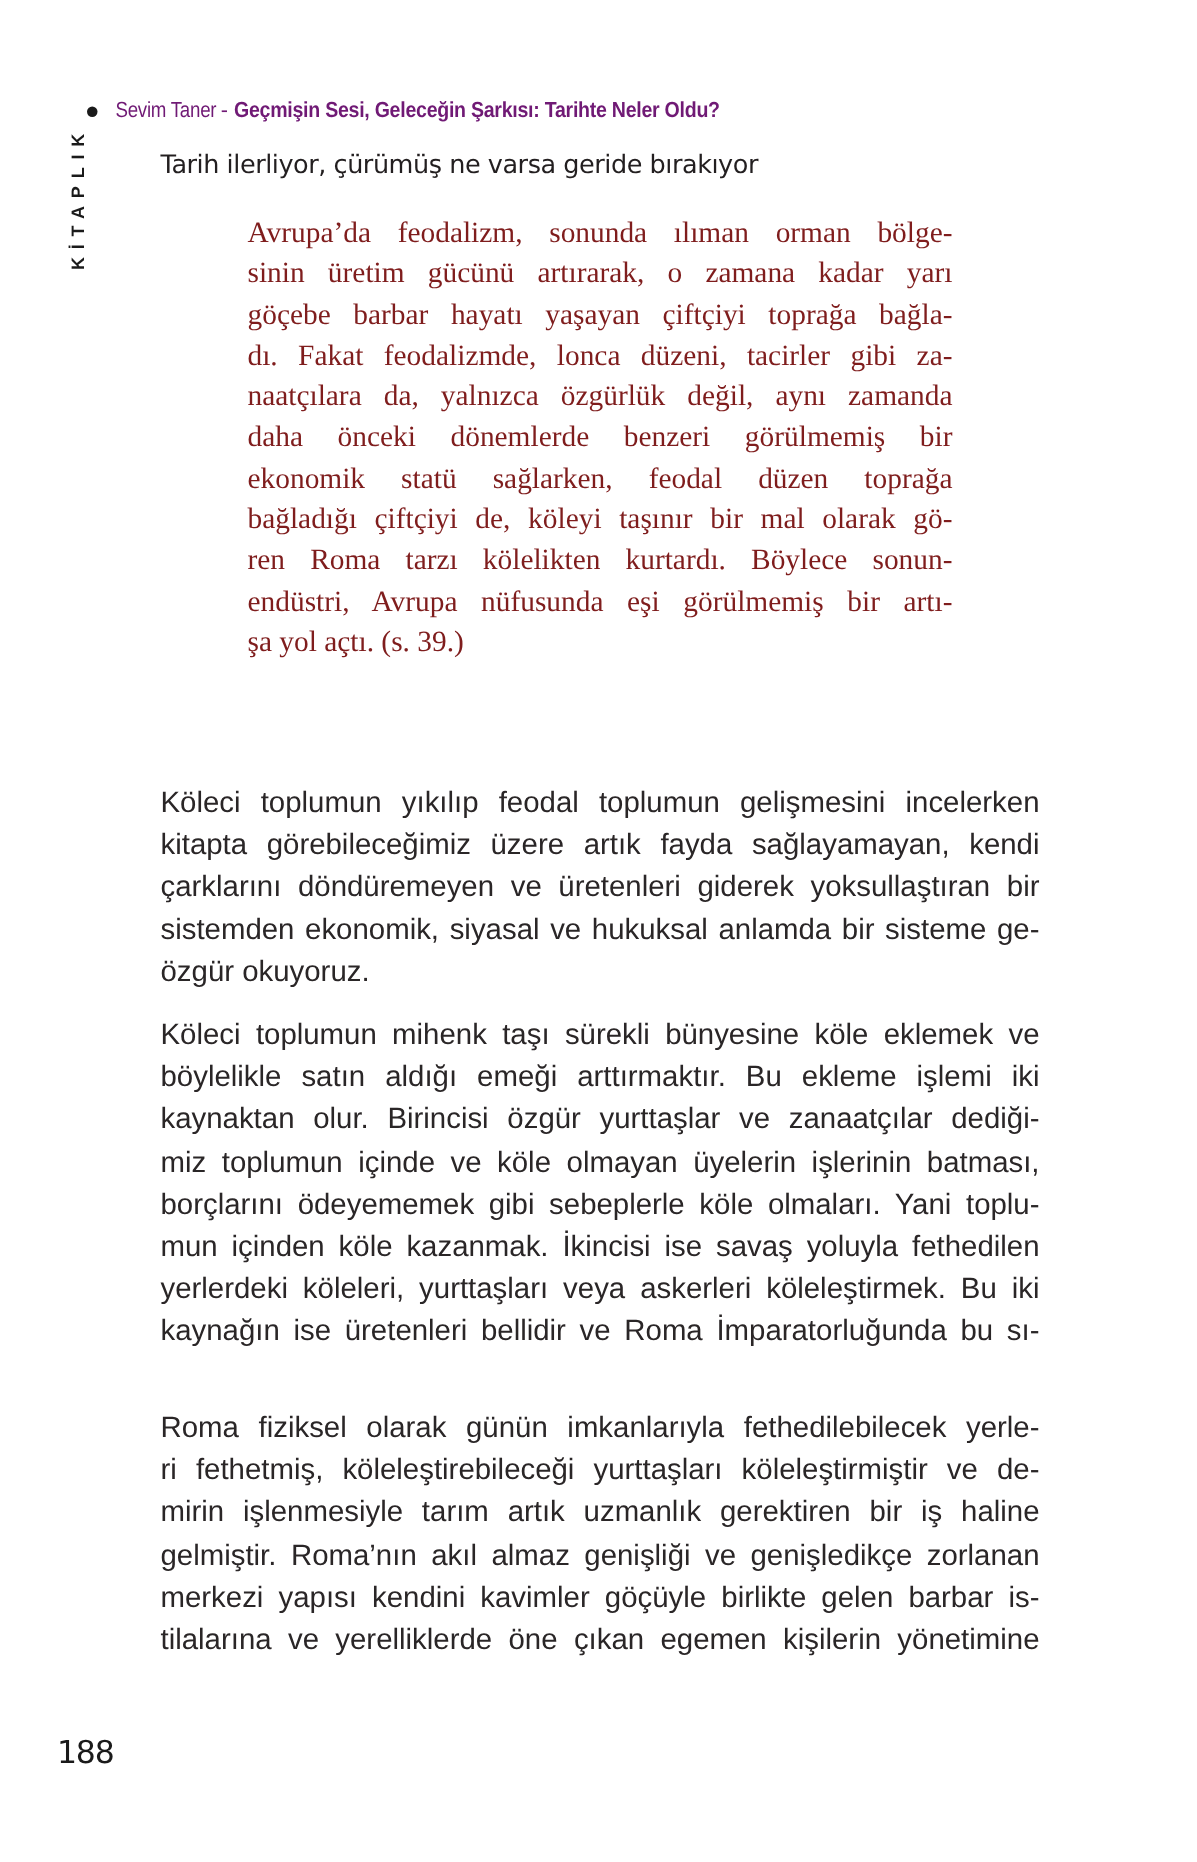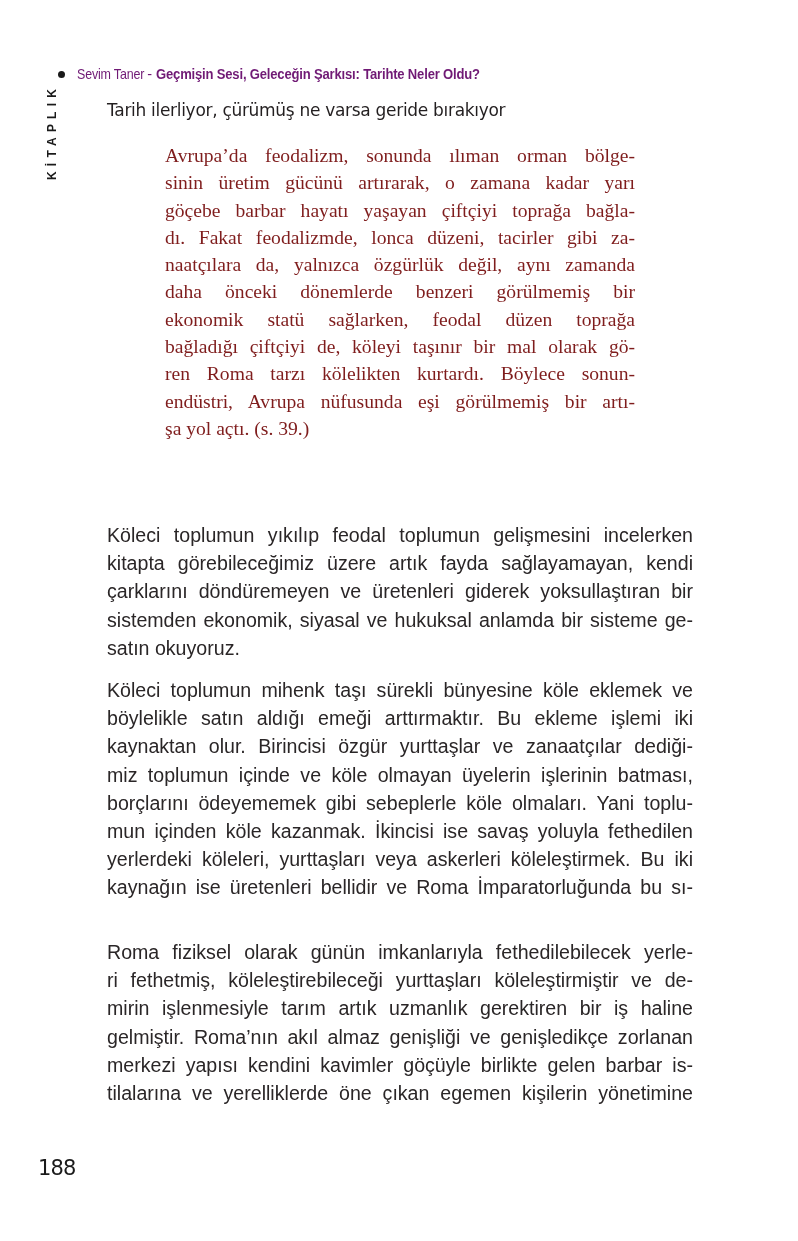--- a/index.html
+++ b/index.html
@@ -81,21 +81,21 @@
   <span class="line">ren Roma tarzı kölelikten kurtardı. Böylece sonun-</span>
   <span class="line">endüstri, Avrupa nüfusunda eşi görülmemiş bir artı-</span>
   <span class="line last">şa yol açtı. (s. 39.)</span>
 </div>
 
 <div class="body-text p1">
   <span class="line">Köleci toplumun yıkılıp feodal toplumun gelişmesini incelerken</span>
   <span class="line">kitapta görebileceğimiz üzere artık fayda sağlayamayan, kendi</span>
   <span class="line">çarklarını döndüremeyen ve üretenleri giderek yoksullaştıran bir</span>
   <span class="line">sistemden ekonomik, siyasal ve hukuksal anlamda bir sisteme ge-</span>
-  <span class="line last">satın okuyoruz.</span>
+  <span class="line last">özgür okuyoruz.</span>
 </div>
 
 <div class="body-text p2">
   <span class="line">Köleci toplumun mihenk taşı sürekli bünyesine köle eklemek ve</span>
   <span class="line">böylelikle satın aldığı emeği arttırmaktır. Bu ekleme işlemi iki</span>
   <span class="line">kaynaktan olur. Birincisi özgür yurttaşlar ve zanaatçılar dediği-</span>
   <span class="line">miz toplumun içinde ve köle olmayan üyelerin işlerinin batması,</span>
   <span class="line">borçlarını ödeyememek gibi sebeplerle köle olmaları. Yani toplu-</span>
   <span class="line">mun içinden köle kazanmak. İkincisi ise savaş yoluyla fethedilen</span>
   <span class="line">yerlerdeki köleleri, yurttaşları veya askerleri köleleştirmek. Bu iki</span>

